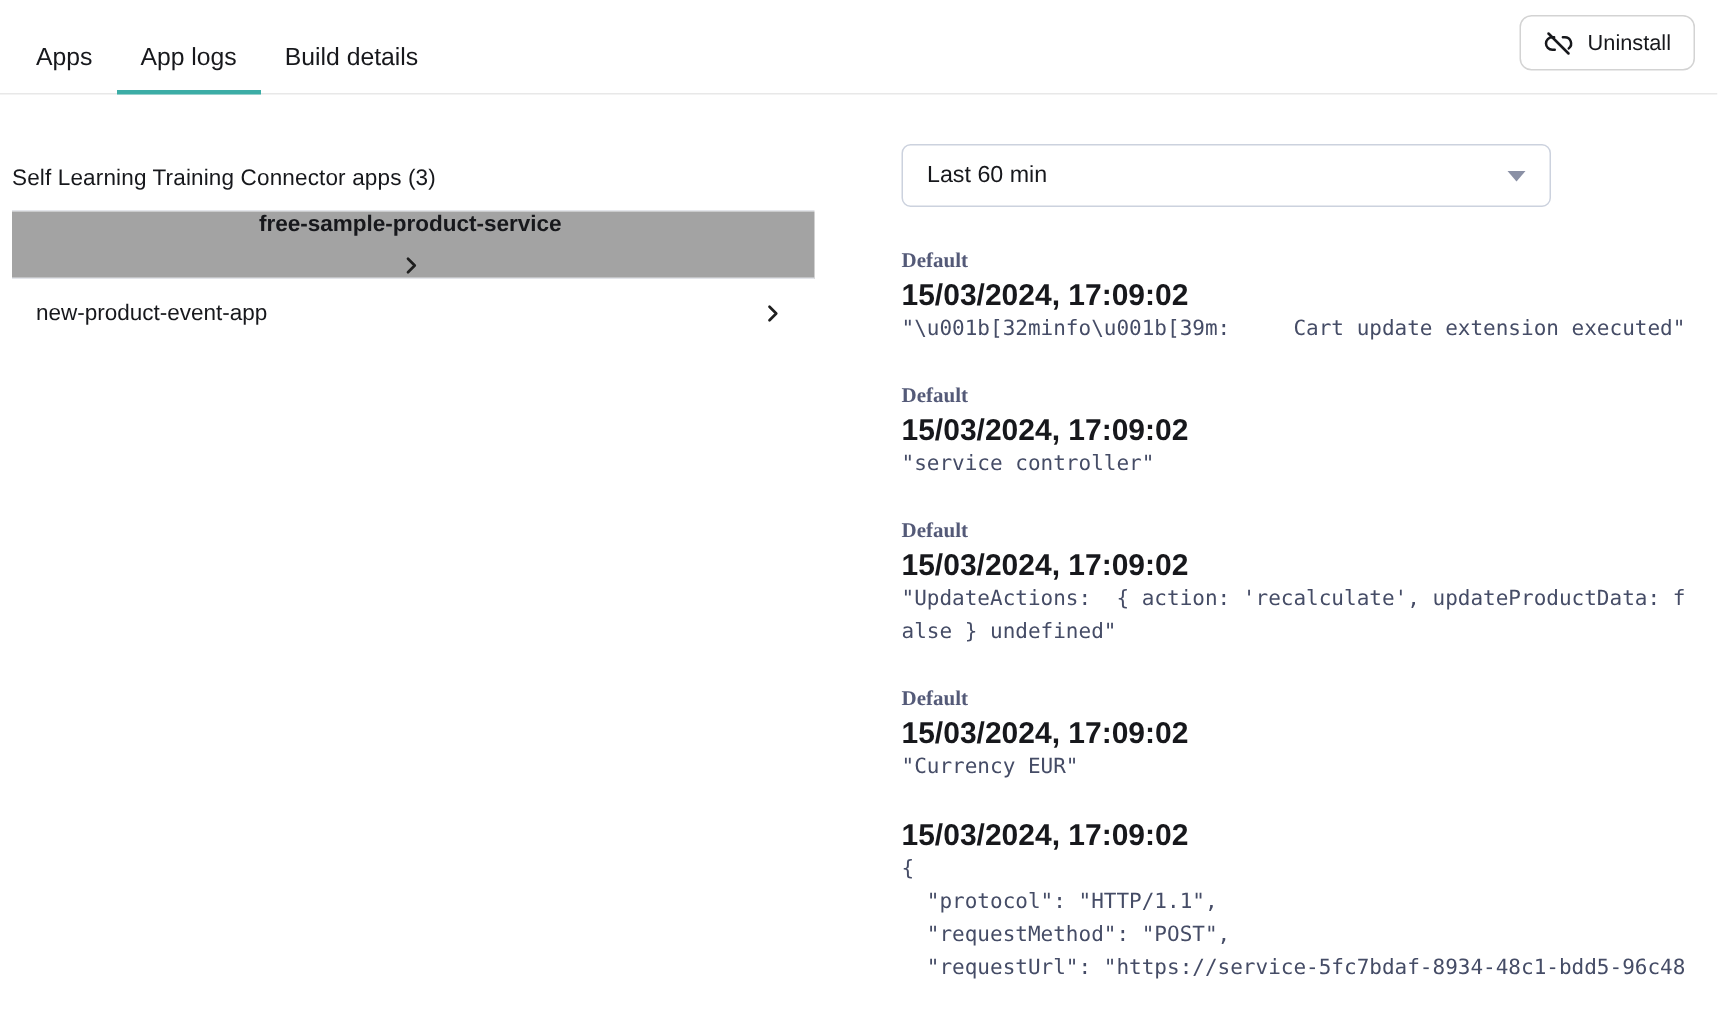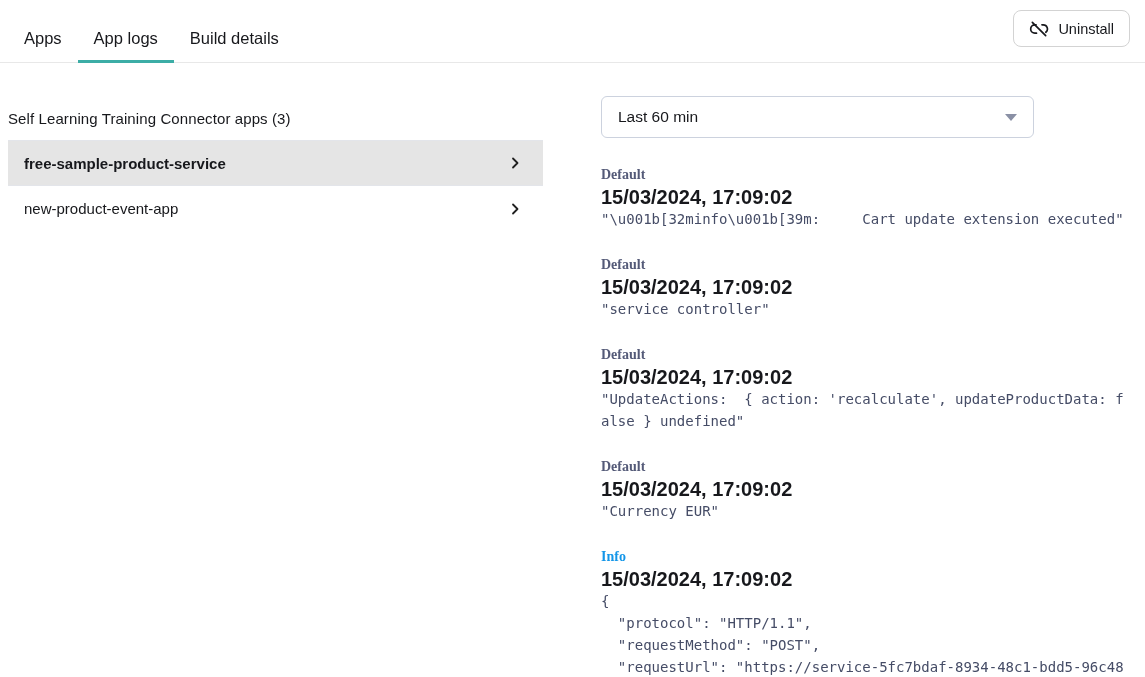--- a/index.html
+++ b/index.html
@@ -63,21 +63,21 @@
     height:45px;
     display:flex; align-items:center; justify-content:space-between;
     padding:0 20px 0 16px;
     border-bottom:1px solid #e3e5ea;
     font-size:15px;
     color:#17181c;
     cursor:pointer;
     background:#fff;
   }
   .app-row:last-child { border-bottom:none; }
-  .app-row.selected { background:#e5e5e5; }
+  .app-row.selected { background:#a3a3a3;flex-direction:column; }
   .app-row.selected .app-label { font-weight:700; }
   .chev { display:block; flex:none; }
 
   
   .logs-panel { position:absolute; left:601px; top:96px; width:528px; }
   .time-select {
     width:433px; height:42px;
     border:1px solid #ccd2de;
     border-radius:6px;
     display:flex; align-items:center; justify-content:space-between;
@@ -183,21 +183,20 @@
       <div class="log-msg">"UpdateActions:  { action: 'recalculate', updateProductData: false } undefined"</div>
     </div>
 
     <div class="log-entry">
       <div class="log-level">Default</div>
       <div class="log-time">15/03/2024, 17:09:02</div>
       <div class="log-msg">"Currency EUR"</div>
     </div>
 
     <div class="log-entry">
-      <div class="log-level info">Info</div>
       <div class="log-time">15/03/2024, 17:09:02</div>
       <div class="log-msg">{
   "protocol": "HTTP/1.1",
   "requestMethod": "POST",
   "requestUrl": "https://service-5fc7bdaf-8934-48c1-bdd5-96c48</div>
     </div>
 
   </div>
 </div>
 

